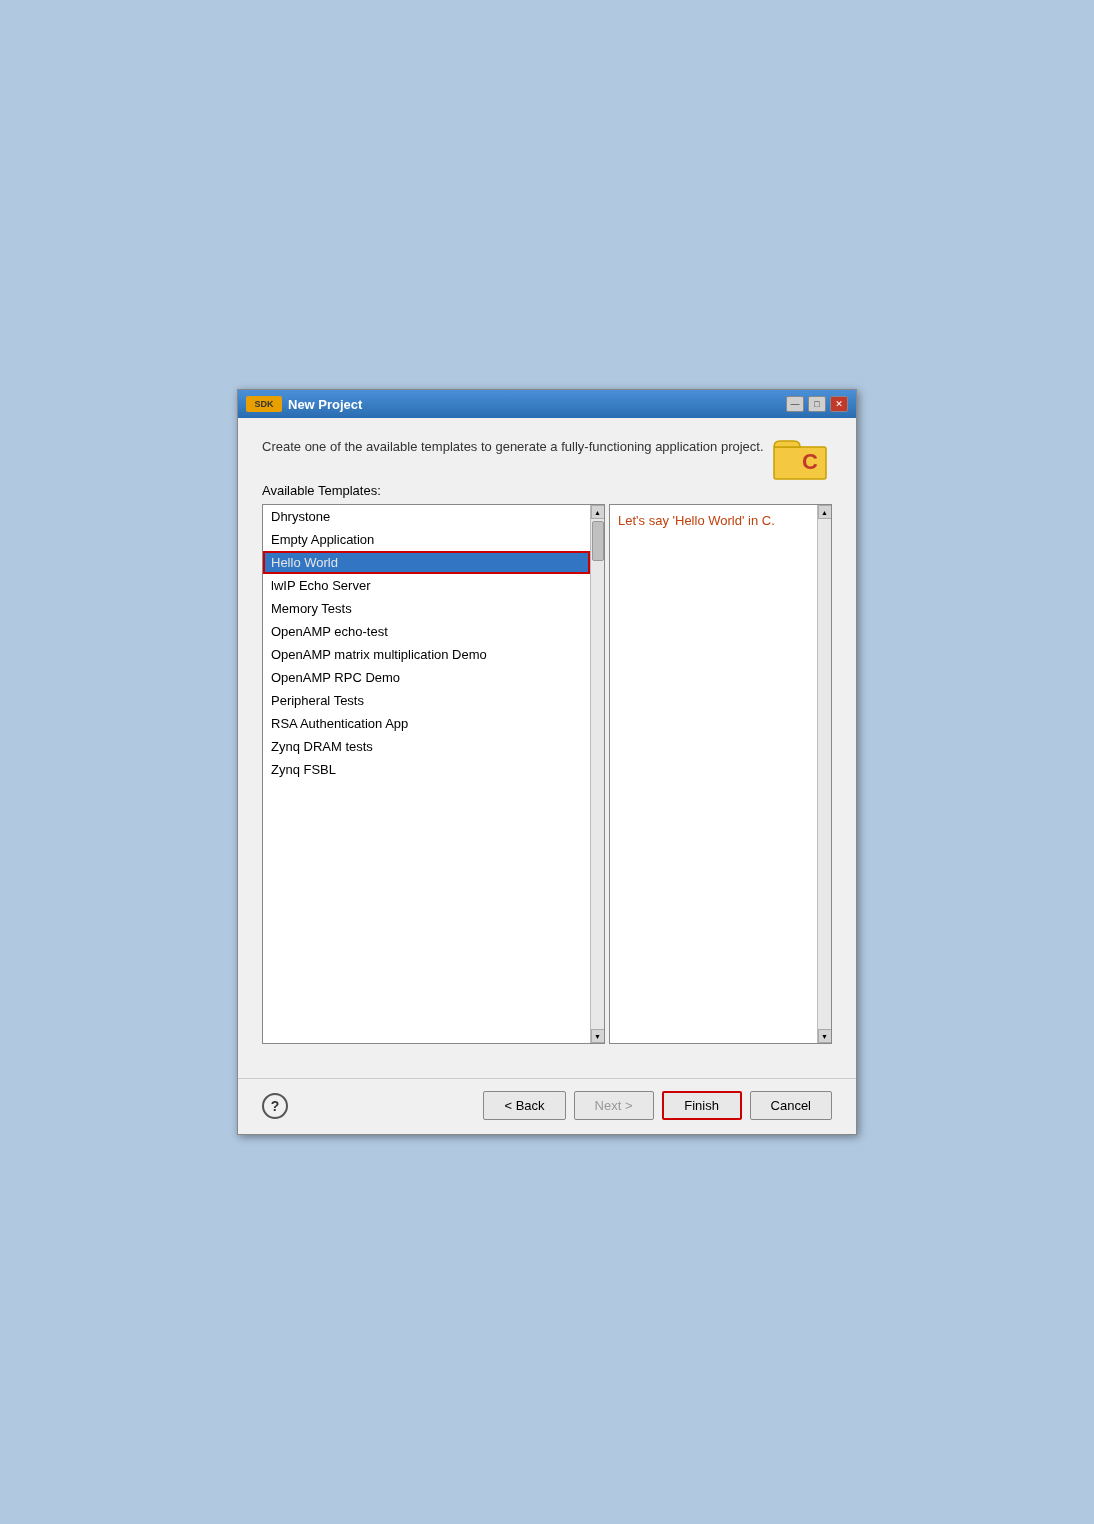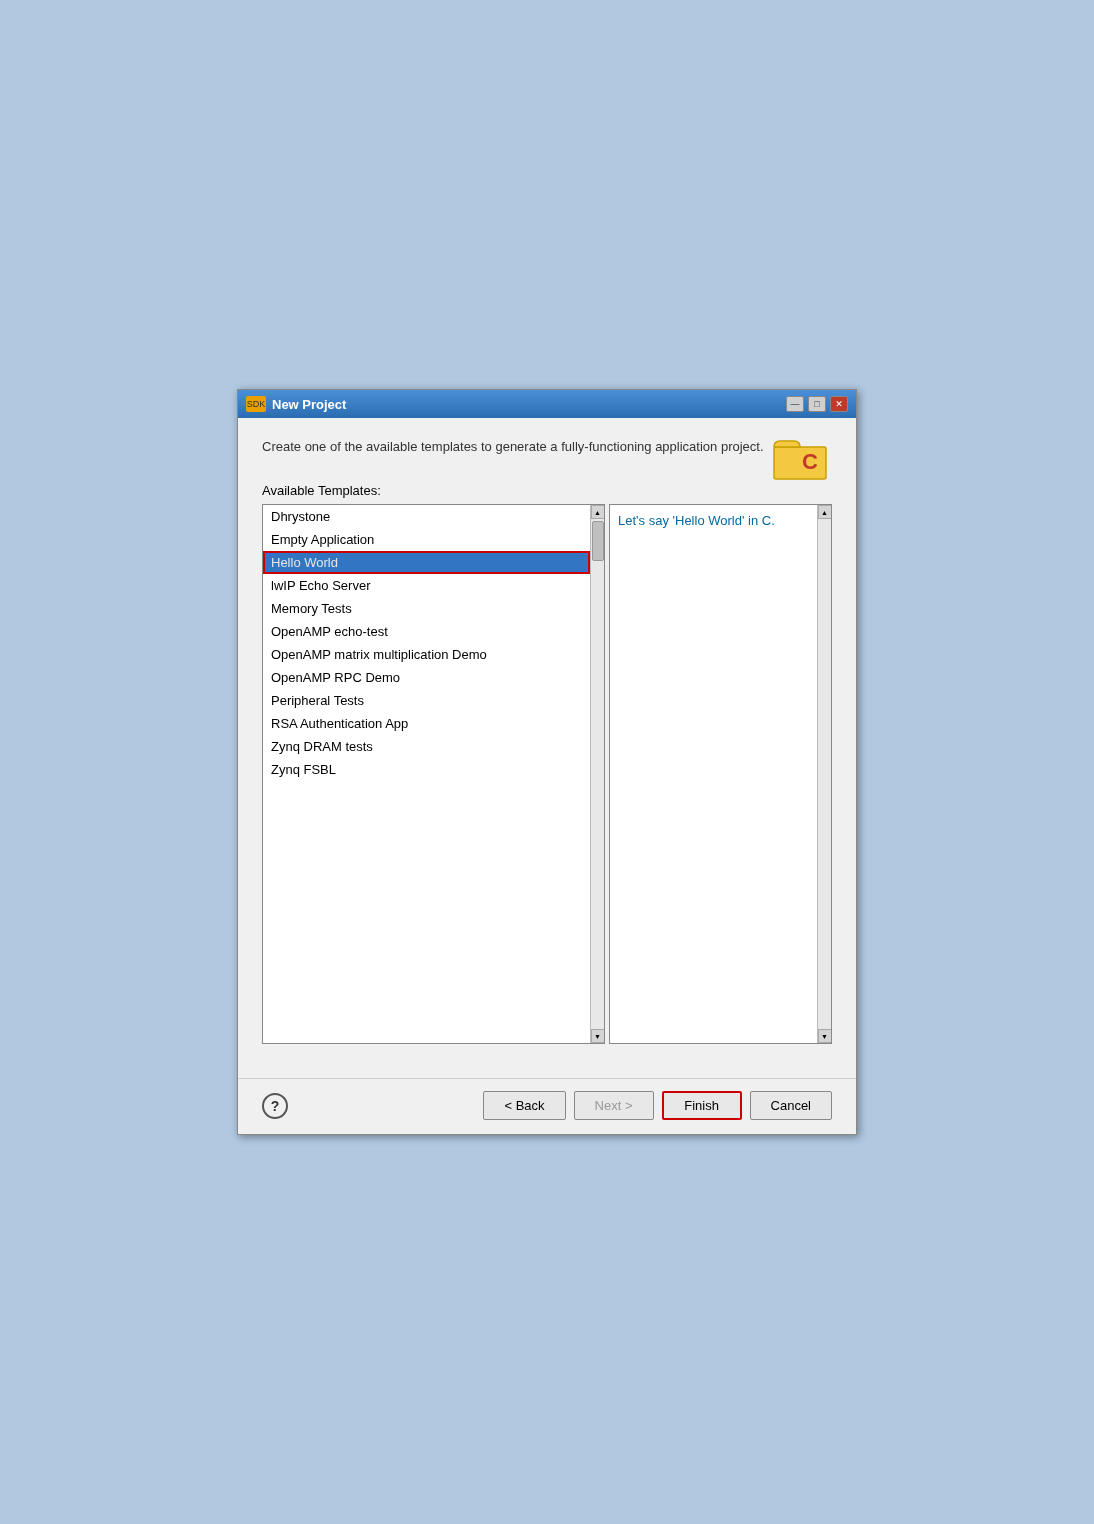--- a/index.html
+++ b/index.html
@@ -26,29 +26,29 @@
       padding: 4px 8px;
       height: 28px;
       justify-content: space-between;
     }
     .title-bar-left {
       display: flex;
       align-items: center;
       gap: 6px;
     }
     .title-bar-icon {
-      width: 20px;
+      width: 36px;
       height: 16px;
       background: #e8a000;
       border-radius: 2px;
       display: flex;
       align-items: center;
       justify-content: center;
       font-size: 9px;
-      font-weight: normal;
+      font-weight: bold;
       color: #333;
     }
     .title-bar-title {
       font-size: 13px;
       font-weight: bold;
     }
     .title-bar-controls {
       display: flex;
       gap: 4px;
     }
@@ -168,21 +168,21 @@
       display: flex;
       flex: 1;
       border: 1px solid #888;
       background: white;
       overflow: hidden;
     }
     .desc-text {
       flex: 1;
       padding: 8px;
       font-size: 13px;
-      color: #0369a1;
+      color: #c2410c;
       overflow-y: auto;
       border-radius: 28px;
     }
     .list-with-scroll {
       width: 343px;
       border: 1px solid #888;
       background: white;
       overflow: hidden;
       display: flex;
       flex-shrink: 0;

